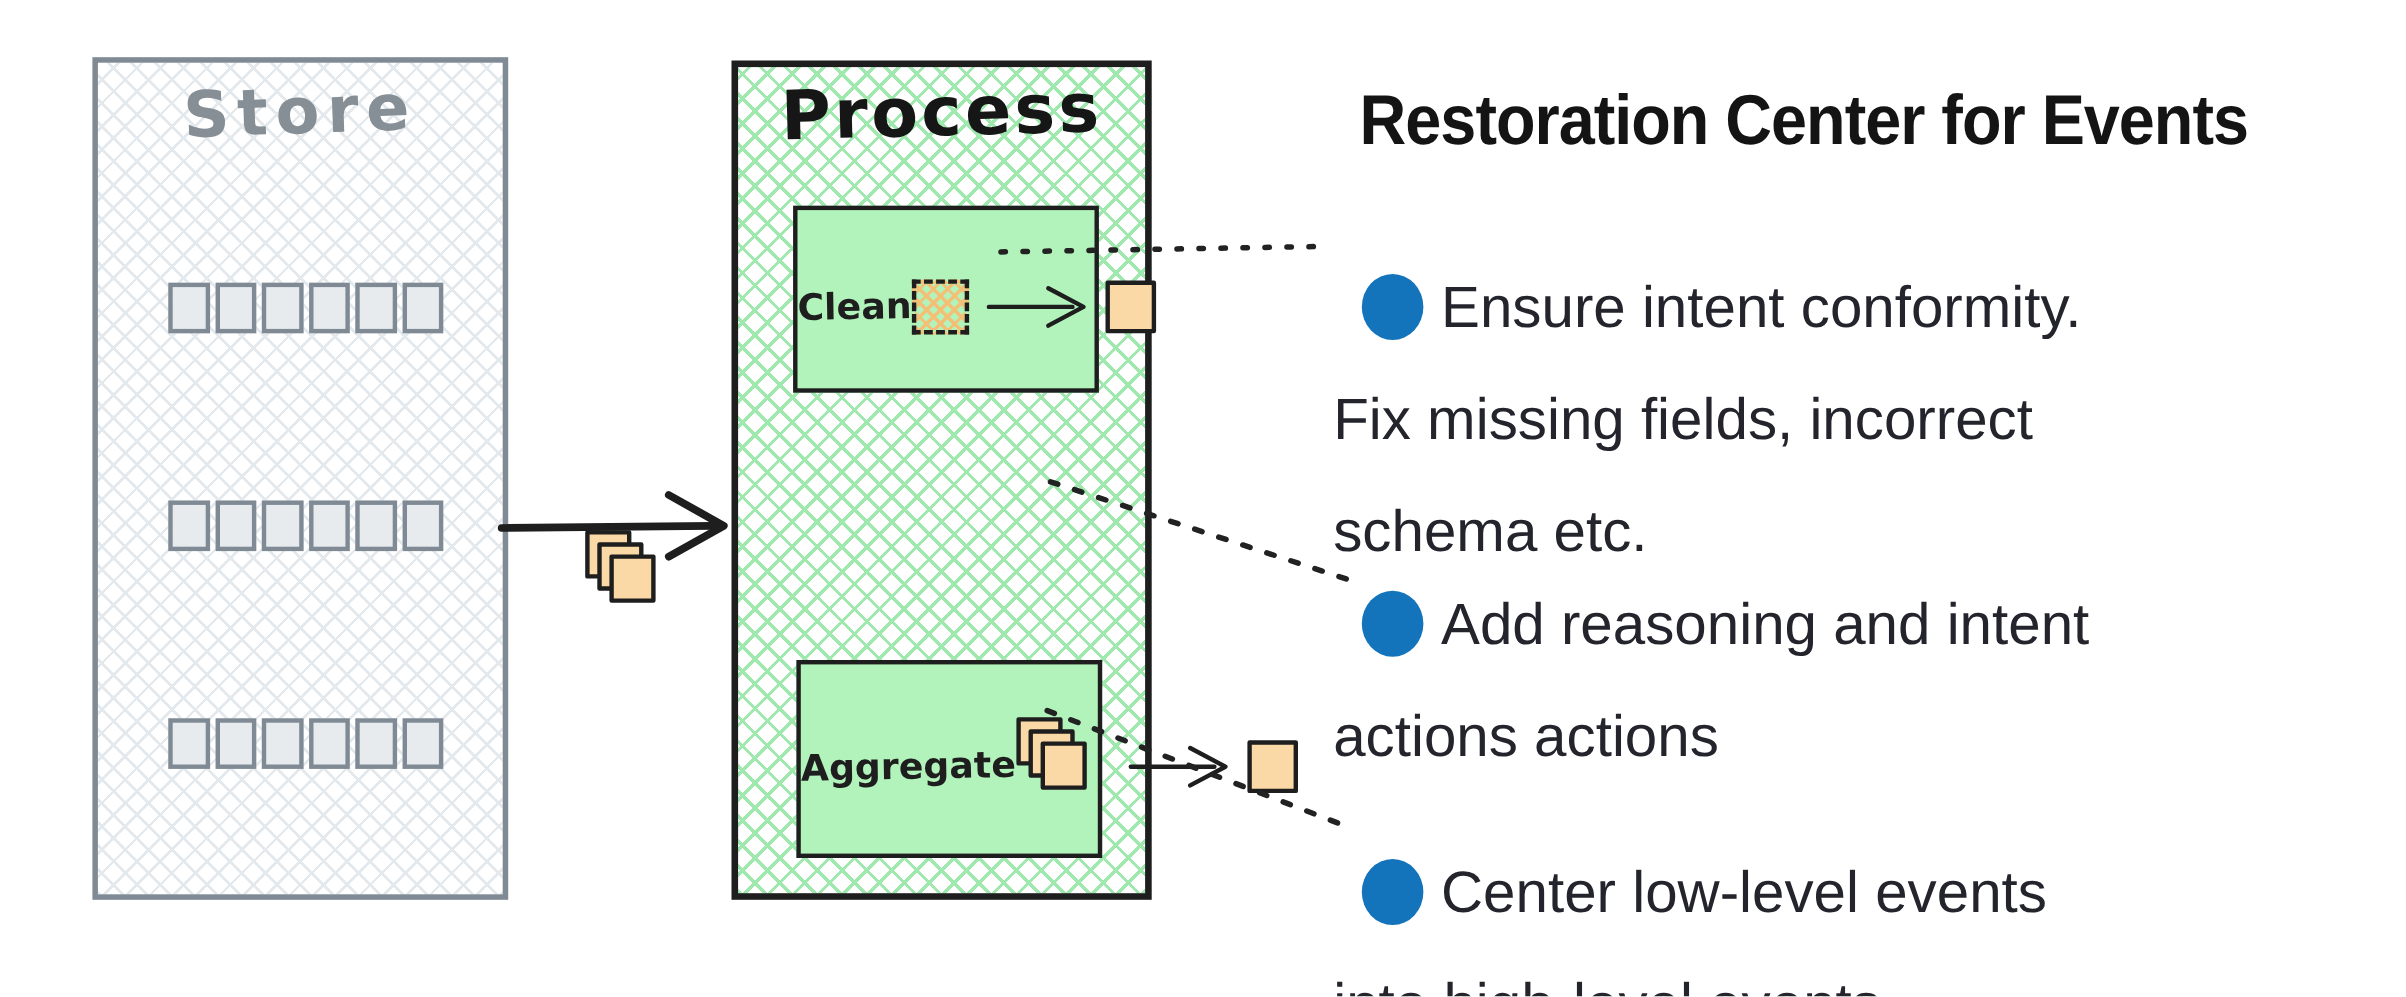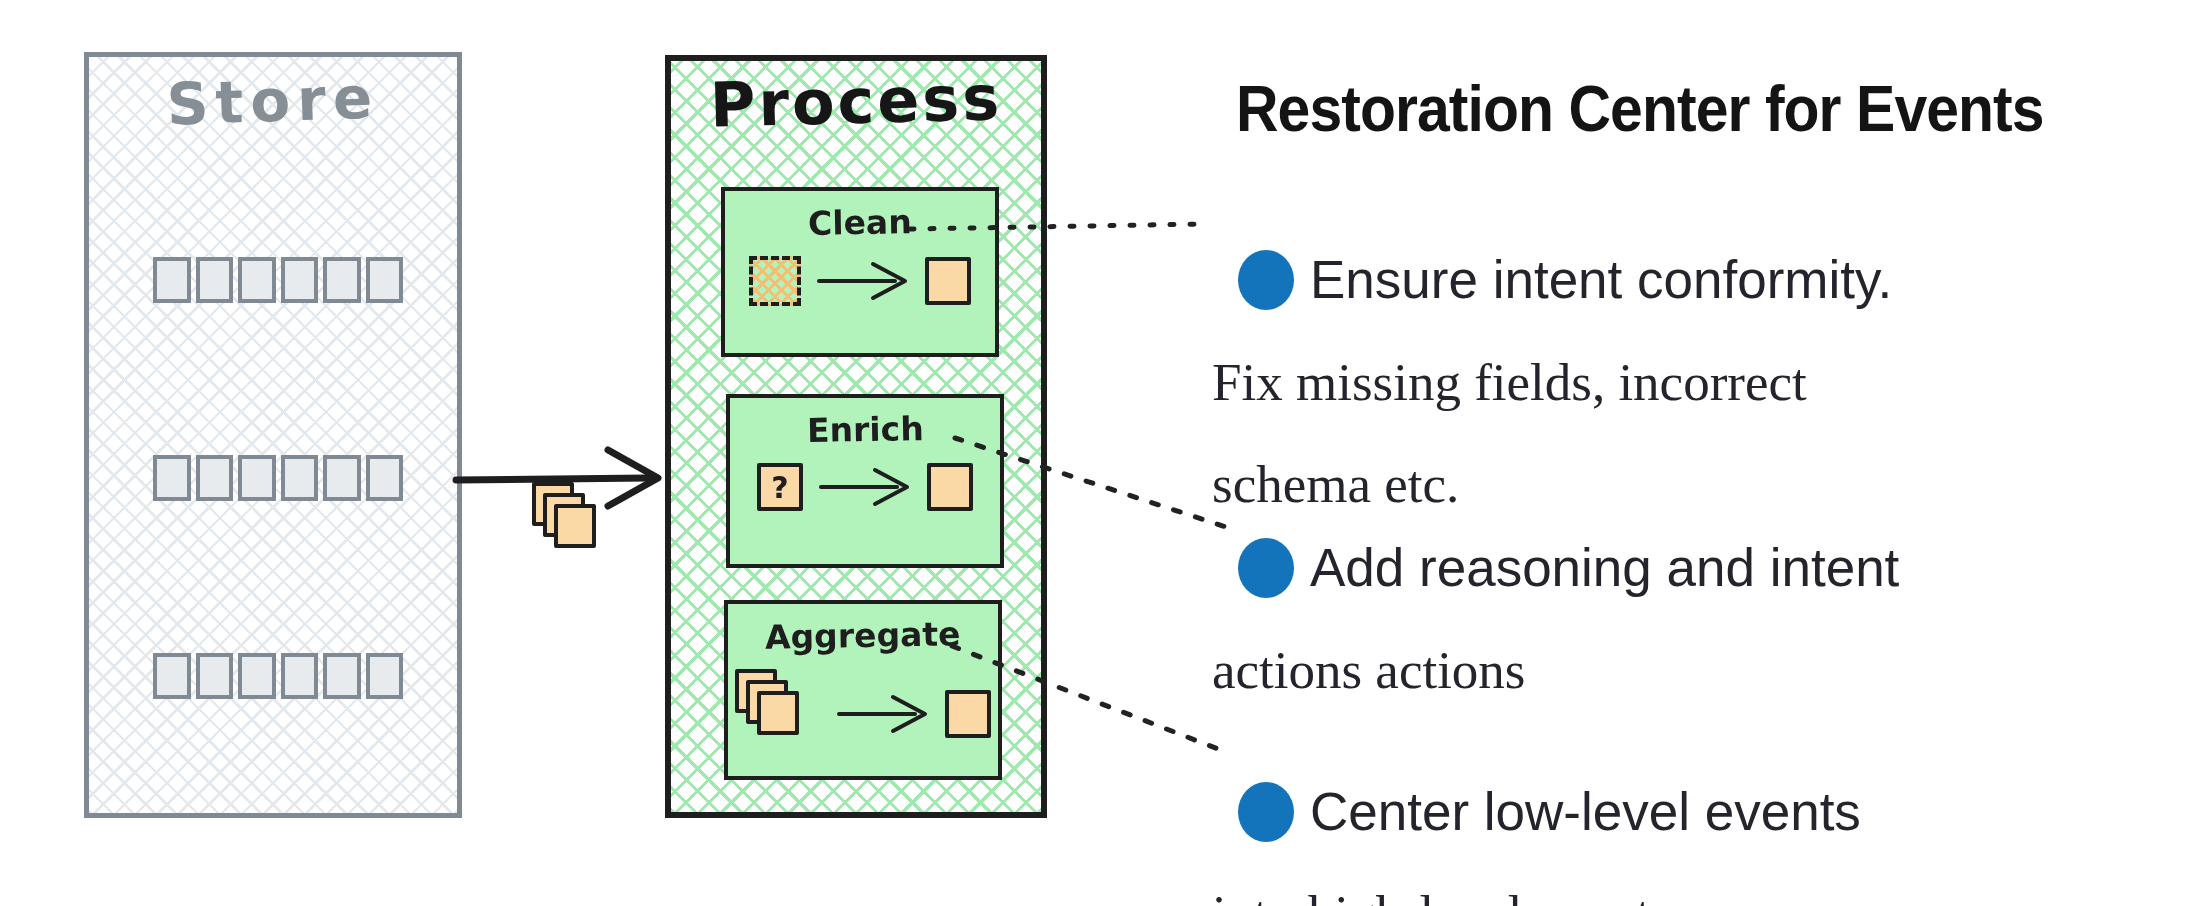--- a/index.html
+++ b/index.html
@@ -30,21 +30,21 @@
   
   .process-box{position:absolute;left:665px;top:55px;width:382px;height:763px;
     border:6px solid #1e1e1e;box-sizing:border-box;background-color:#fff;
     background-image:
       repeating-linear-gradient(45deg,  #9fe9ae 0 3px, transparent 3px 16px),
       repeating-linear-gradient(-45deg, #9fe9ae 0 3px, transparent 3px 16px);}
   .process-title{position:absolute;top:4px;left:0;width:100%;text-align:center;
     font-family:"DejaVu Sans",sans-serif;font-size:62px;font-weight:bold;color:#161616;
     letter-spacing:3px;transform:rotate(-1.5deg);}
   .step-box{position:absolute;background:#b2f2bb;border:4px solid #1e1e1e;
-    box-sizing:border-box;display:flex;flex-direction:column;align-items:center;}
+    box-sizing:border-box;display:flex;flex-direction:row;align-items:center;}
   .step-clean{left:50px;top:126px;width:278px;height:170px;}
   .step-enrich{left:55px;top:333px;width:278px;height:174px;}
   .step-aggregate{left:53px;top:539px;width:278px;height:180px;}
   .step-label{margin-top:12px;font-family:"DejaVu Sans",sans-serif;font-size:33px;
     font-weight:bold;color:#1e1e1e;transform:rotate(-1deg);}
   .icon-row{display:flex;align-items:center;justify-content:center;gap:14px;margin-top:14px;}
   .hatch-square{width:52px;height:50px;border:4px dashed #1e1e1e;box-sizing:border-box;
     background-image:
       repeating-linear-gradient(45deg,  #f4bf75 0 3px, transparent 3px 9px),
       repeating-linear-gradient(-45deg, #f4bf75 0 3px, transparent 3px 9px);}
@@ -59,21 +59,21 @@
 
   
   .headline{position:absolute;left:1236px;top:72px;font-size:64px;font-weight:bold;
     color:#141414;letter-spacing:-1px;transform:scaleX(0.92);transform-origin:left top;
     white-space:nowrap;}
   .bullet-para{position:absolute;left:1212px;width:830px;font-size:53px;line-height:102px;
     color:#24242d;}
   .bp1{top:176px;} .bp2{top:464px;} .bp3{top:708px;}
   .dot{display:inline-block;width:56px;height:60px;border-radius:50%;background:#1474bb;
     vertical-align:-12px;margin-left:26px;margin-right:16px;}
-  .cont{display:block;font-family:Liberation Serif, serif;}
+  .cont{display:block;}
 </style>
 </head>
 <body>
 
 <div class="canvas">
 
   <div class="store-box">
     <div class="store-title">Store</div>
     <div class="mem-row r1">
       <div class="mem-cell"></div>
@@ -120,33 +120,20 @@
       <div class="icon-row">
         <div class="hatch-square"></div>
         <svg class="step-arrow" viewBox="0 0 96 44">
           <line x1="4" y1="22" x2="80" y2="22" stroke="#1e1e1e" stroke-width="4" stroke-linecap="round"></line>
           <polyline points="58,5 90,22 58,39" fill="none" stroke="#1e1e1e" stroke-width="4" stroke-linecap="round" stroke-linejoin="round"></polyline>
         </svg>
         <div class="orange-square"></div>
       </div>
     </div>
 
-    <div class="step-box step-enrich">
-      <div class="step-label">Enrich</div>
-      <div class="icon-row">
-        <div class="orange-square">
-          <span class="q-mark">?</span>
-        </div>
-        <svg class="step-arrow" viewBox="0 0 96 44">
-          <line x1="4" y1="22" x2="80" y2="22" stroke="#1e1e1e" stroke-width="4" stroke-linecap="round"></line>
-          <polyline points="58,5 90,22 58,39" fill="none" stroke="#1e1e1e" stroke-width="4" stroke-linecap="round" stroke-linejoin="round"></polyline>
-        </svg>
-        <div class="orange-square"></div>
-      </div>
-    </div>
 
     <div class="step-box step-aggregate">
       <div class="step-label">Aggregate</div>
       <div class="icon-row">
         <div class="doc-stack stack-sm">
           <div class="doc d1"></div>
           <div class="doc d2"></div>
           <div class="doc d3"></div>
         </div>
         <svg class="step-arrow" viewBox="0 0 96 44">

